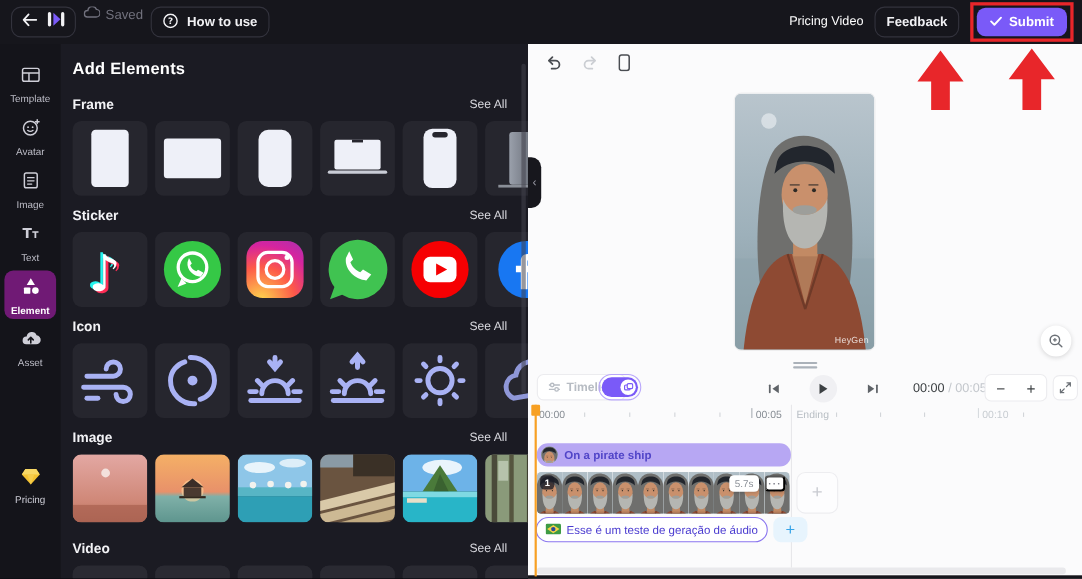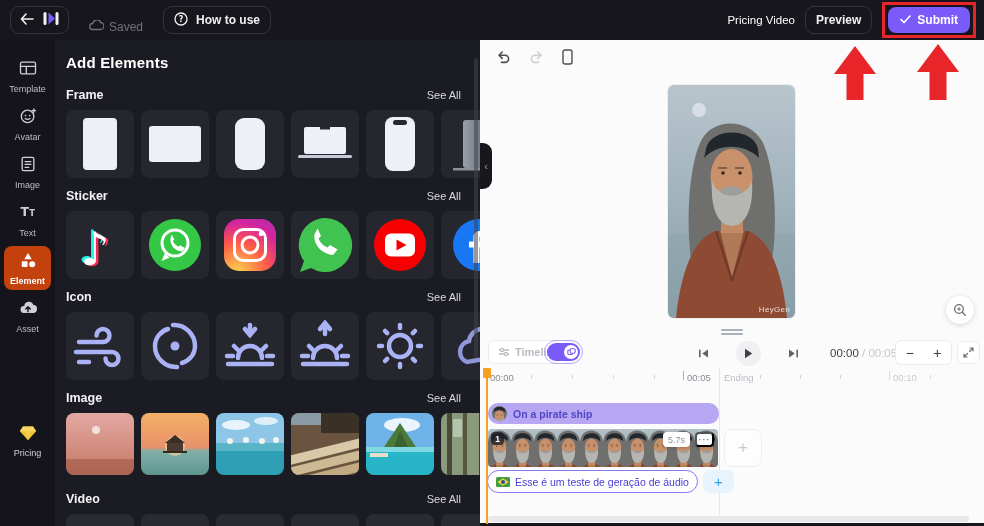--- a/index.html
+++ b/index.html
@@ -5,39 +5,39 @@
   * { margin:0; padding:0; box-sizing:border-box; }
   html,body { background:#0c0c10; }
   .app {
     position:relative; width:984px; height:526px; overflow:hidden;
     font-family:"Liberation Sans", sans-serif; background:#16161c;
     -webkit-font-smoothing:antialiased;
   }
   
   .topbar { position:absolute; left:0; top:0; width:984px; height:40px; background:#16161c;
     display:flex; align-items:center; justify-content:space-between; z-index:30; }
-  .tb-left { display:flex; align-items:flex-end; gap:20px; padding-left:10px; }
+  .tb-left { display:flex; align-items:flex-start; gap:7px; padding-left:10px; }
   .tb-right { display:flex; align-items:center; gap:10px; padding-right:8px; }
   .pillbox { display:flex; align-items:center; gap:8px; border:1px solid #33333d; border-radius:9px;
     height:28px; padding:0 10px; background:transparent; color:#f2f2f5; font-size:12px; font-weight:bold; cursor:pointer; }
   .logo-box { display:flex; align-items:center; gap:9px; border:1px solid #33333d; border-radius:9px; height:28px; padding:0 9px; }
   .saved { display:flex; align-items:center; gap:5px; color:#71717d; font-size:12px; }
   .untitled { color:#ffffff; font-size:11.5px; }
   .annotate { border:3px solid #e8262a; padding:2px 3px; display:flex; }
   .btn-dark { display:flex; align-items:center; gap:6px; border:1px solid #3a3a45; border-radius:8px;
     height:26px; padding:0 11px; background:#1b1b22; color:#fff; font-size:12px; font-weight:bold; cursor:pointer; }
   .btn-submit { display:flex; align-items:center; gap:6px; border:none; border-radius:8px;
     height:26px; padding:0 12px; background:#7a5af8; color:#fff; font-size:12px; font-weight:bold; cursor:pointer; }
   
   .rail { position:absolute; left:0; top:40px; width:55px; height:486px; background:#14141a; z-index:10; }
   .rail-items { display:flex; flex-direction:column; align-items:center; padding-top:14px; }
   .rail-item { width:47px; height:44px; margin-bottom:4px; border-radius:8px; display:flex; flex-direction:column;
     align-items:center; justify-content:center; gap:2px; cursor:pointer; }
   .rail-item .ri-label { font-size:9px; color:#bdbdc7; }
-  .rail-item.active { background:#c2410c; }
+  .rail-item.active { background:#701a75; }
   .rail-item.active .ri-label { color:#ffffff; font-weight:bold; }
   .rail-pricing { position:absolute; left:0; top:384px; width:55px; display:flex; flex-direction:column;
     align-items:center; gap:2px; cursor:pointer; }
   .rail-pricing .ri-label { font-size:9px; color:#cfcfd8; }
   
   .panel { position:absolute; left:55px; top:40px; width:425px; height:486px; background:#1b1b23; overflow:hidden; z-index:5; }
   .panel-title { position:absolute; left:11px; top:14px; color:#fff; font-size:15px; font-weight:bold; letter-spacing:.2px; }
   .sections { position:absolute; left:0; top:46px; width:425px; }
   .sec { height:101px; }
   .sec-head { display:flex; align-items:center; justify-content:space-between; padding:0 19px 0 11px; height:18px; margin-bottom:6px; }
@@ -152,21 +152,21 @@
               <circle cx="7" cy="7" r="6" fill="none" stroke="#f2f2f5" stroke-width="1.3"></circle>
               <text x="7" y="9.7" text-anchor="middle" font-size="8" font-weight="bold" fill="#f2f2f5" font-family="DejaVu Sans, sans-serif">?</text>
             </svg>
         </span>
         <span>How to use</span>
       </button>
     </div>
     <div class="tb-right">
       <span class="untitled">Pricing Video</span>
       <button class="pillbox">
-        <span>Preview</span>
+        <span>Feedback</span>
       </button>
       <div class="annotate">
         <button class="btn-submit">
           <span>
             <svg width="11" height="9" viewBox="0 0 11 9">
                 <path d="M1 4.5 L4 7.5 L10 1" fill="none" stroke="#fff" stroke-width="1.7" stroke-linecap="round" stroke-linejoin="round"></path>
               </svg>
           </span>
           <span>Submit</span>
         </button>

